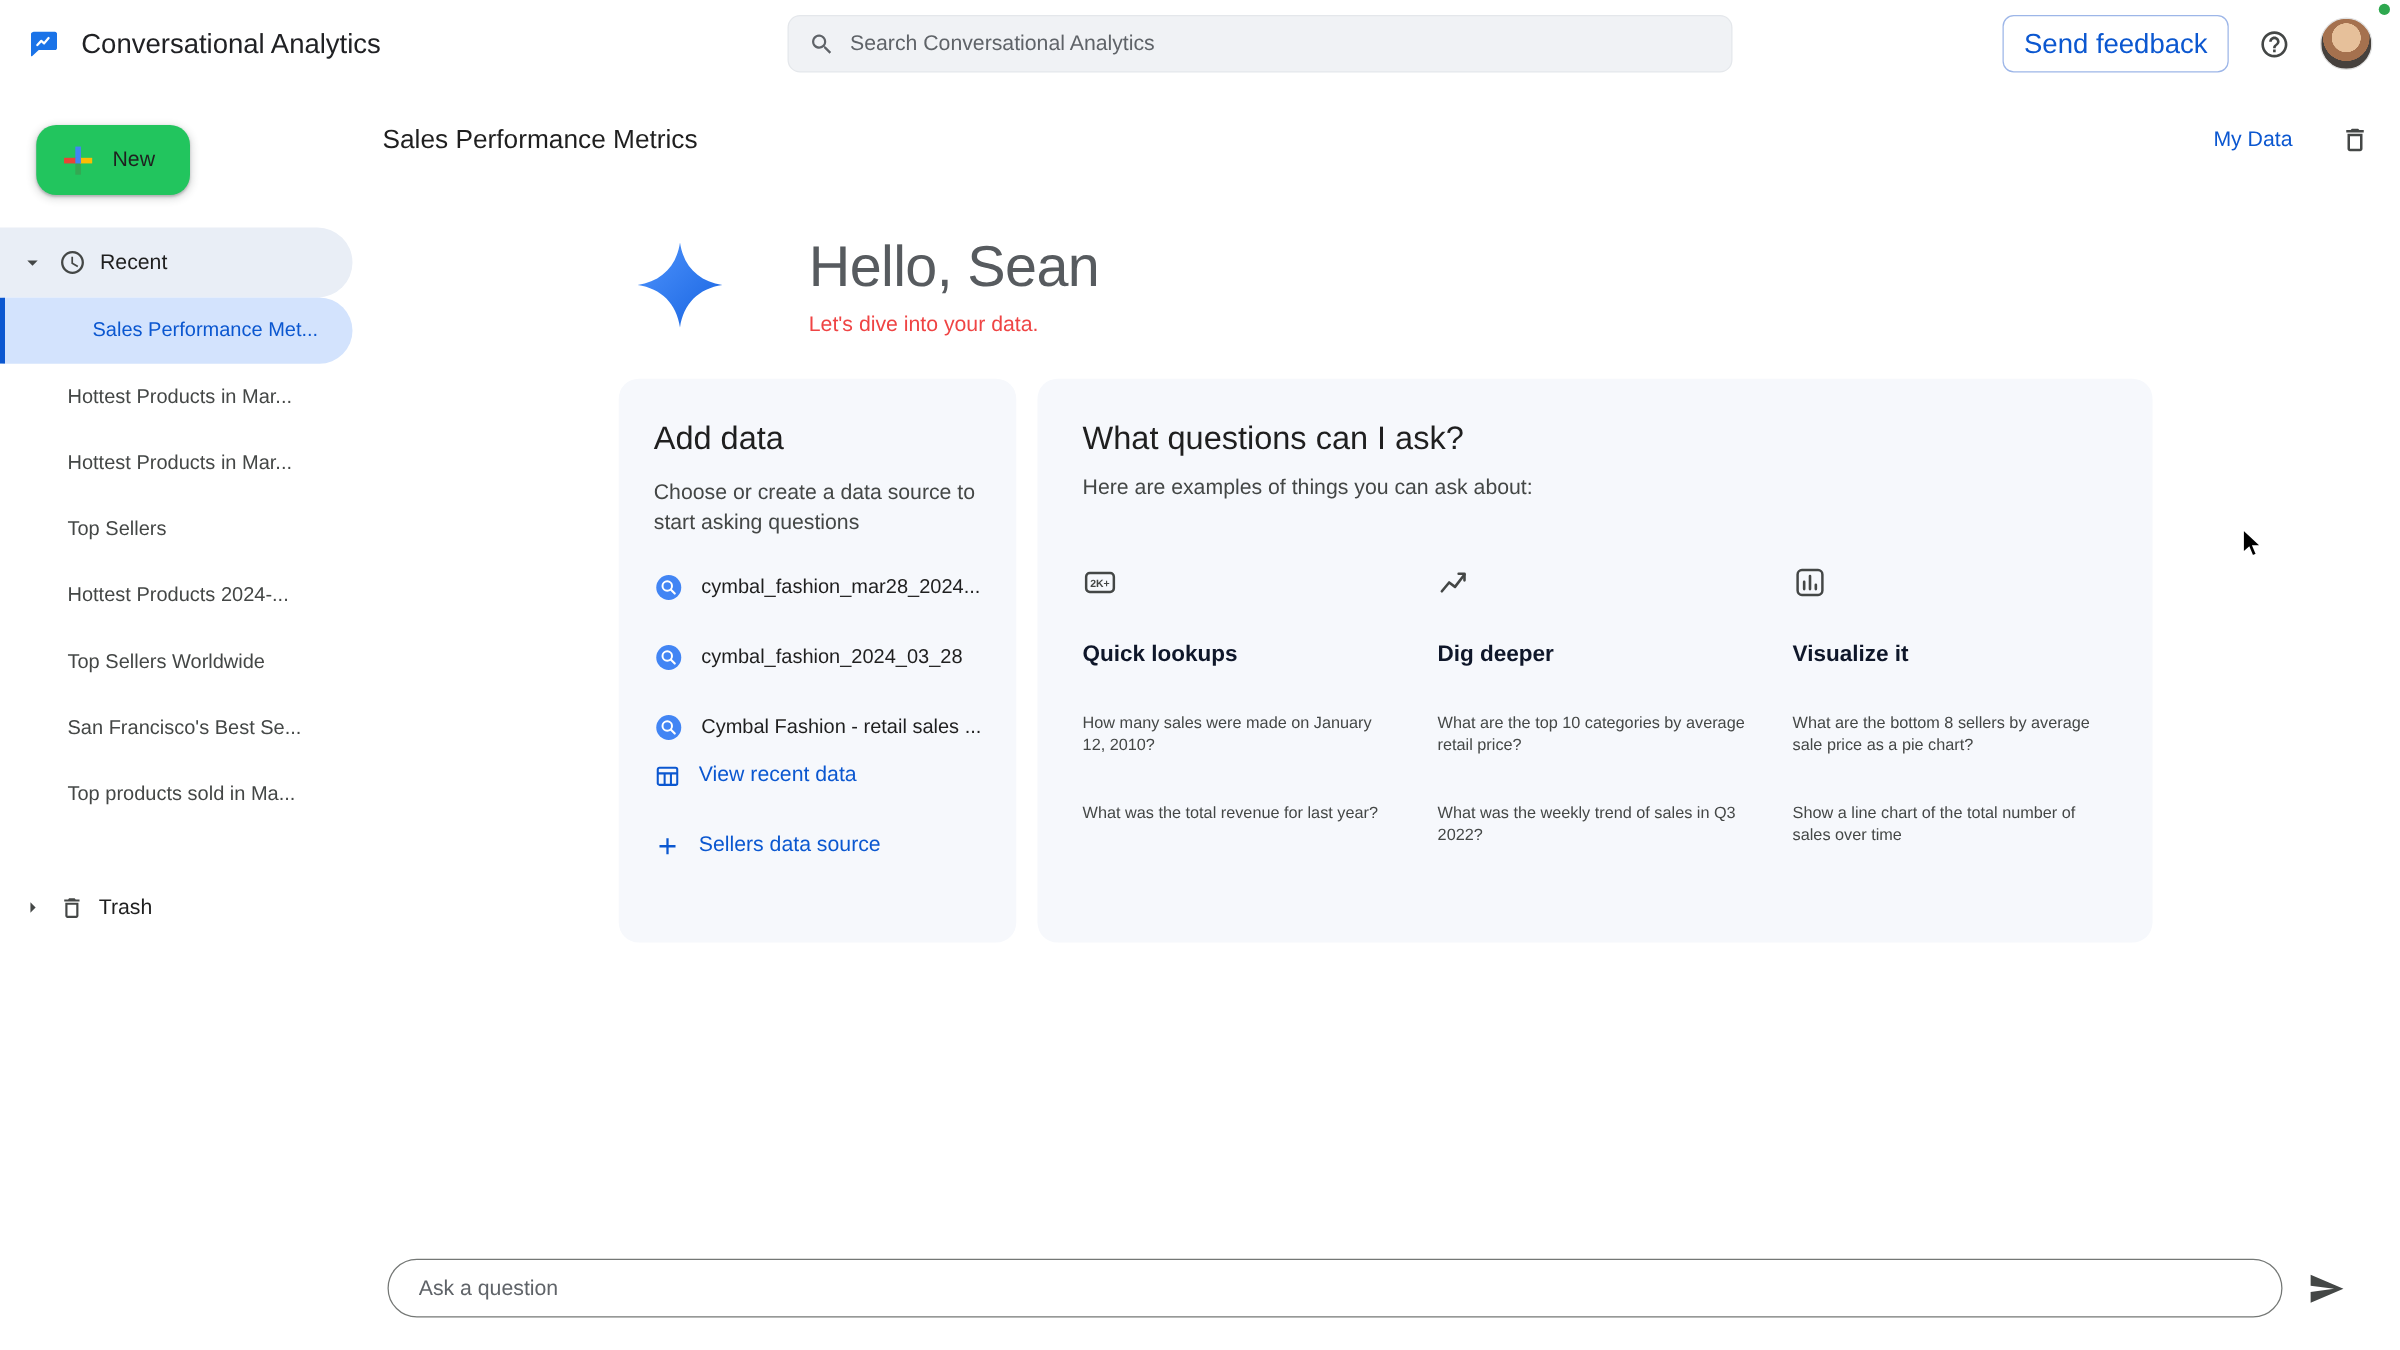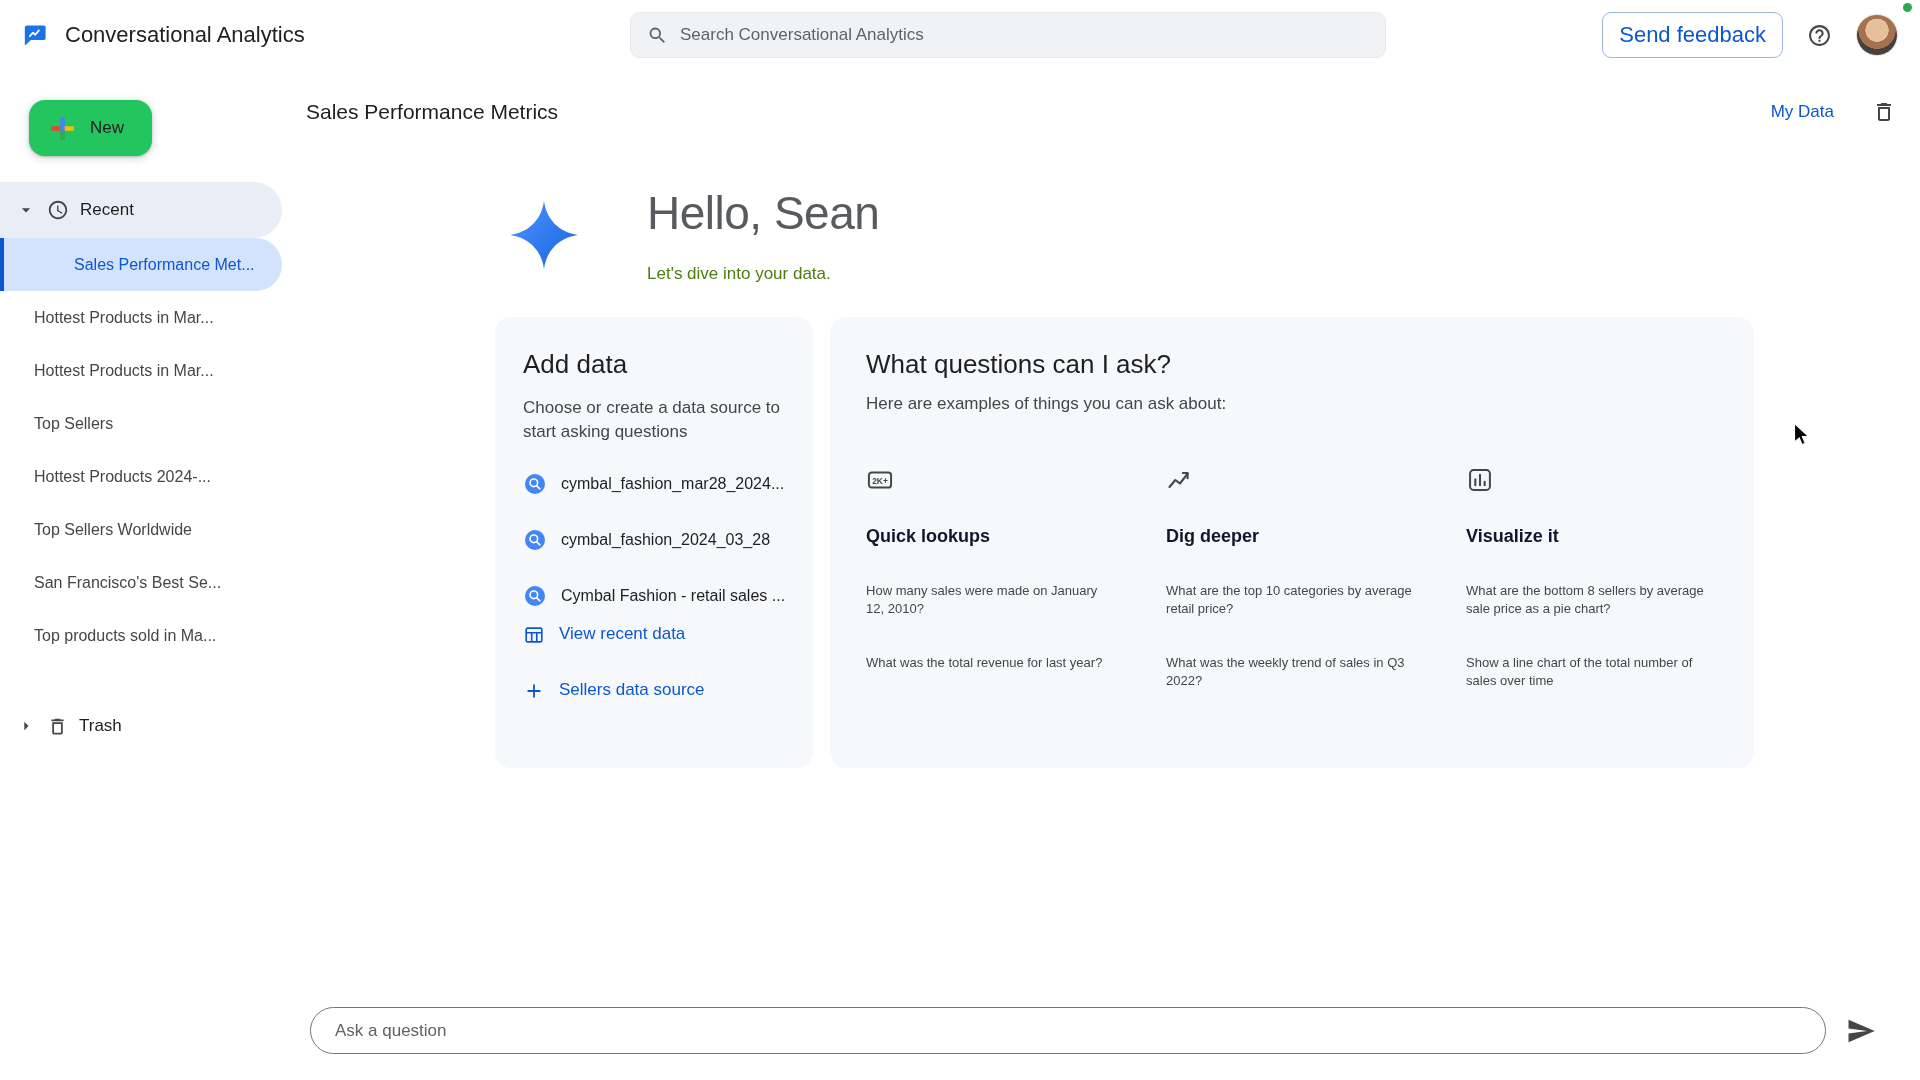--- a/index.html
+++ b/index.html
@@ -25,46 +25,46 @@
 
   
   .sidebar{width:282px;flex:0 0 282px;padding-top:30px}
   .new-btn{margin-left:29px;height:56px;padding:0 28px 0 20px;border:none;border-radius:16px;background:#22c55e;
     box-shadow:0 1px 2px rgba(60,64,67,.3),0 2px 6px 2px rgba(60,64,67,.15);
     display:inline-flex;align-items:center;gap:14px;font-size:17px;font-weight:500;color:#1f1f1f;cursor:pointer;font-family:inherit}
   .section-row{height:56px;display:flex;align-items:center;gap:11px;padding-left:16px;font-size:17px;font-weight:500;color:#1f1f1f;border-radius:0 28px 28px 0;cursor:pointer}
   .section-row.recent{background:#e9eef6;margin-top:26px}
   .section-row.trash{margin-top:36px}
   .recent-list{display:flex;flex-direction:column}
-  .recent-item{height:53px;display:flex;align-items:center;padding-left:34px;font-size:16px;color:#444746;border-radius:0 28px 28px 0;cursor:pointer;white-space:nowrap;overflow:hidden}
+  .recent-item{height:53px;display:flex;align-items:center;padding-left:54px;font-size:16px;color:#444746;border-radius:0 28px 28px 0;cursor:pointer;white-space:nowrap;overflow:hidden}
   .recent-item.selected{background:#d3e3fd;color:#0b57d0;font-weight:500;border-left:4px solid #0b57d0;padding-left:70px}
 
   
   .main{flex:1;position:relative;padding:30px 24px 0}
   .main-top{display:flex;align-items:center;justify-content:space-between}
   .page-title{font-size:21px;font-weight:400;color:#1f1f1f}
   .main-top-right{display:flex;align-items:center;gap:38px}
   .my-data{color:#0b57d0;font-size:17px;font-weight:500;cursor:pointer}
   .content-col{margin-left:189px;width:1225px}
   .greeting{display:flex;align-items:center;gap:66px;margin-top:62px;padding-left:12px}
   .hello{font-size:46px;color:#575b5f;letter-spacing:-.5px}
-  .hello-sub{font-size:17px;color:#4d7c0f;margin-top:24px}
+  .hello-sub{font-size:17px;color:#ef4444;margin-top:10px}
 
   .cards{display:flex;gap:17px;margin-top:33px}
   .card{background:#f6f8fc;border-radius:16px;min-height:443px}
   .card.add-data{width:330px;padding:32px 28px}
   .card.questions{flex:1;padding:32px 36px}
   .card h2{font-size:26px;font-weight:400;color:#1f1f1f}
   .add-desc{font-size:17px;color:#444746;line-height:1.4;margin-top:16px;max-width:258px}
   .source-list{margin-top:12px}
   .source-row{height:56px;display:flex;align-items:center;gap:14px;cursor:pointer}
   .source-label{font-size:16px;color:#1f1f1f;white-space:nowrap;overflow:hidden;text-overflow:ellipsis;max-width:238px}
   .action-row{height:56px;display:flex;gap:14px;cursor:pointer;color:#0b57d0;font-size:17px;font-weight:500}
   .q-sub{font-size:17px;color:#444746;margin-top:14px}
-  .cat-grid{display:grid;grid-template-columns:repeat(3,252px);column-gap:48px;margin-top:52px}
+  .cat-grid{display:grid;grid-template-columns:repeat(3,252px);column-gap:32px;margin-top:52px}
   .cat-title{font-size:18px;font-weight:600;color:#0f172a;margin-top:28px}
   .cat-ex{font-size:13px;color:#444746;line-height:1.42;margin-top:35px}
 
   
   .composer{position:absolute;left:310px;bottom:26px;display:flex;align-items:center;gap:20px}
   .composer input{width:1516px;height:47px;border:1px solid #747775;border-radius:25px;padding:0 24px;font-size:17px;outline:none;color:#1f1f1f;background:#fff;font-family:inherit}
   .composer input::placeholder{color:#5f6368}
 
   .cursor{position:absolute;left:1788px;top:420px;pointer-events:none}
   .rec-dot{position:absolute;top:3px;right:8px;width:9px;height:9px;border-radius:50%;background:#2ea84f}

